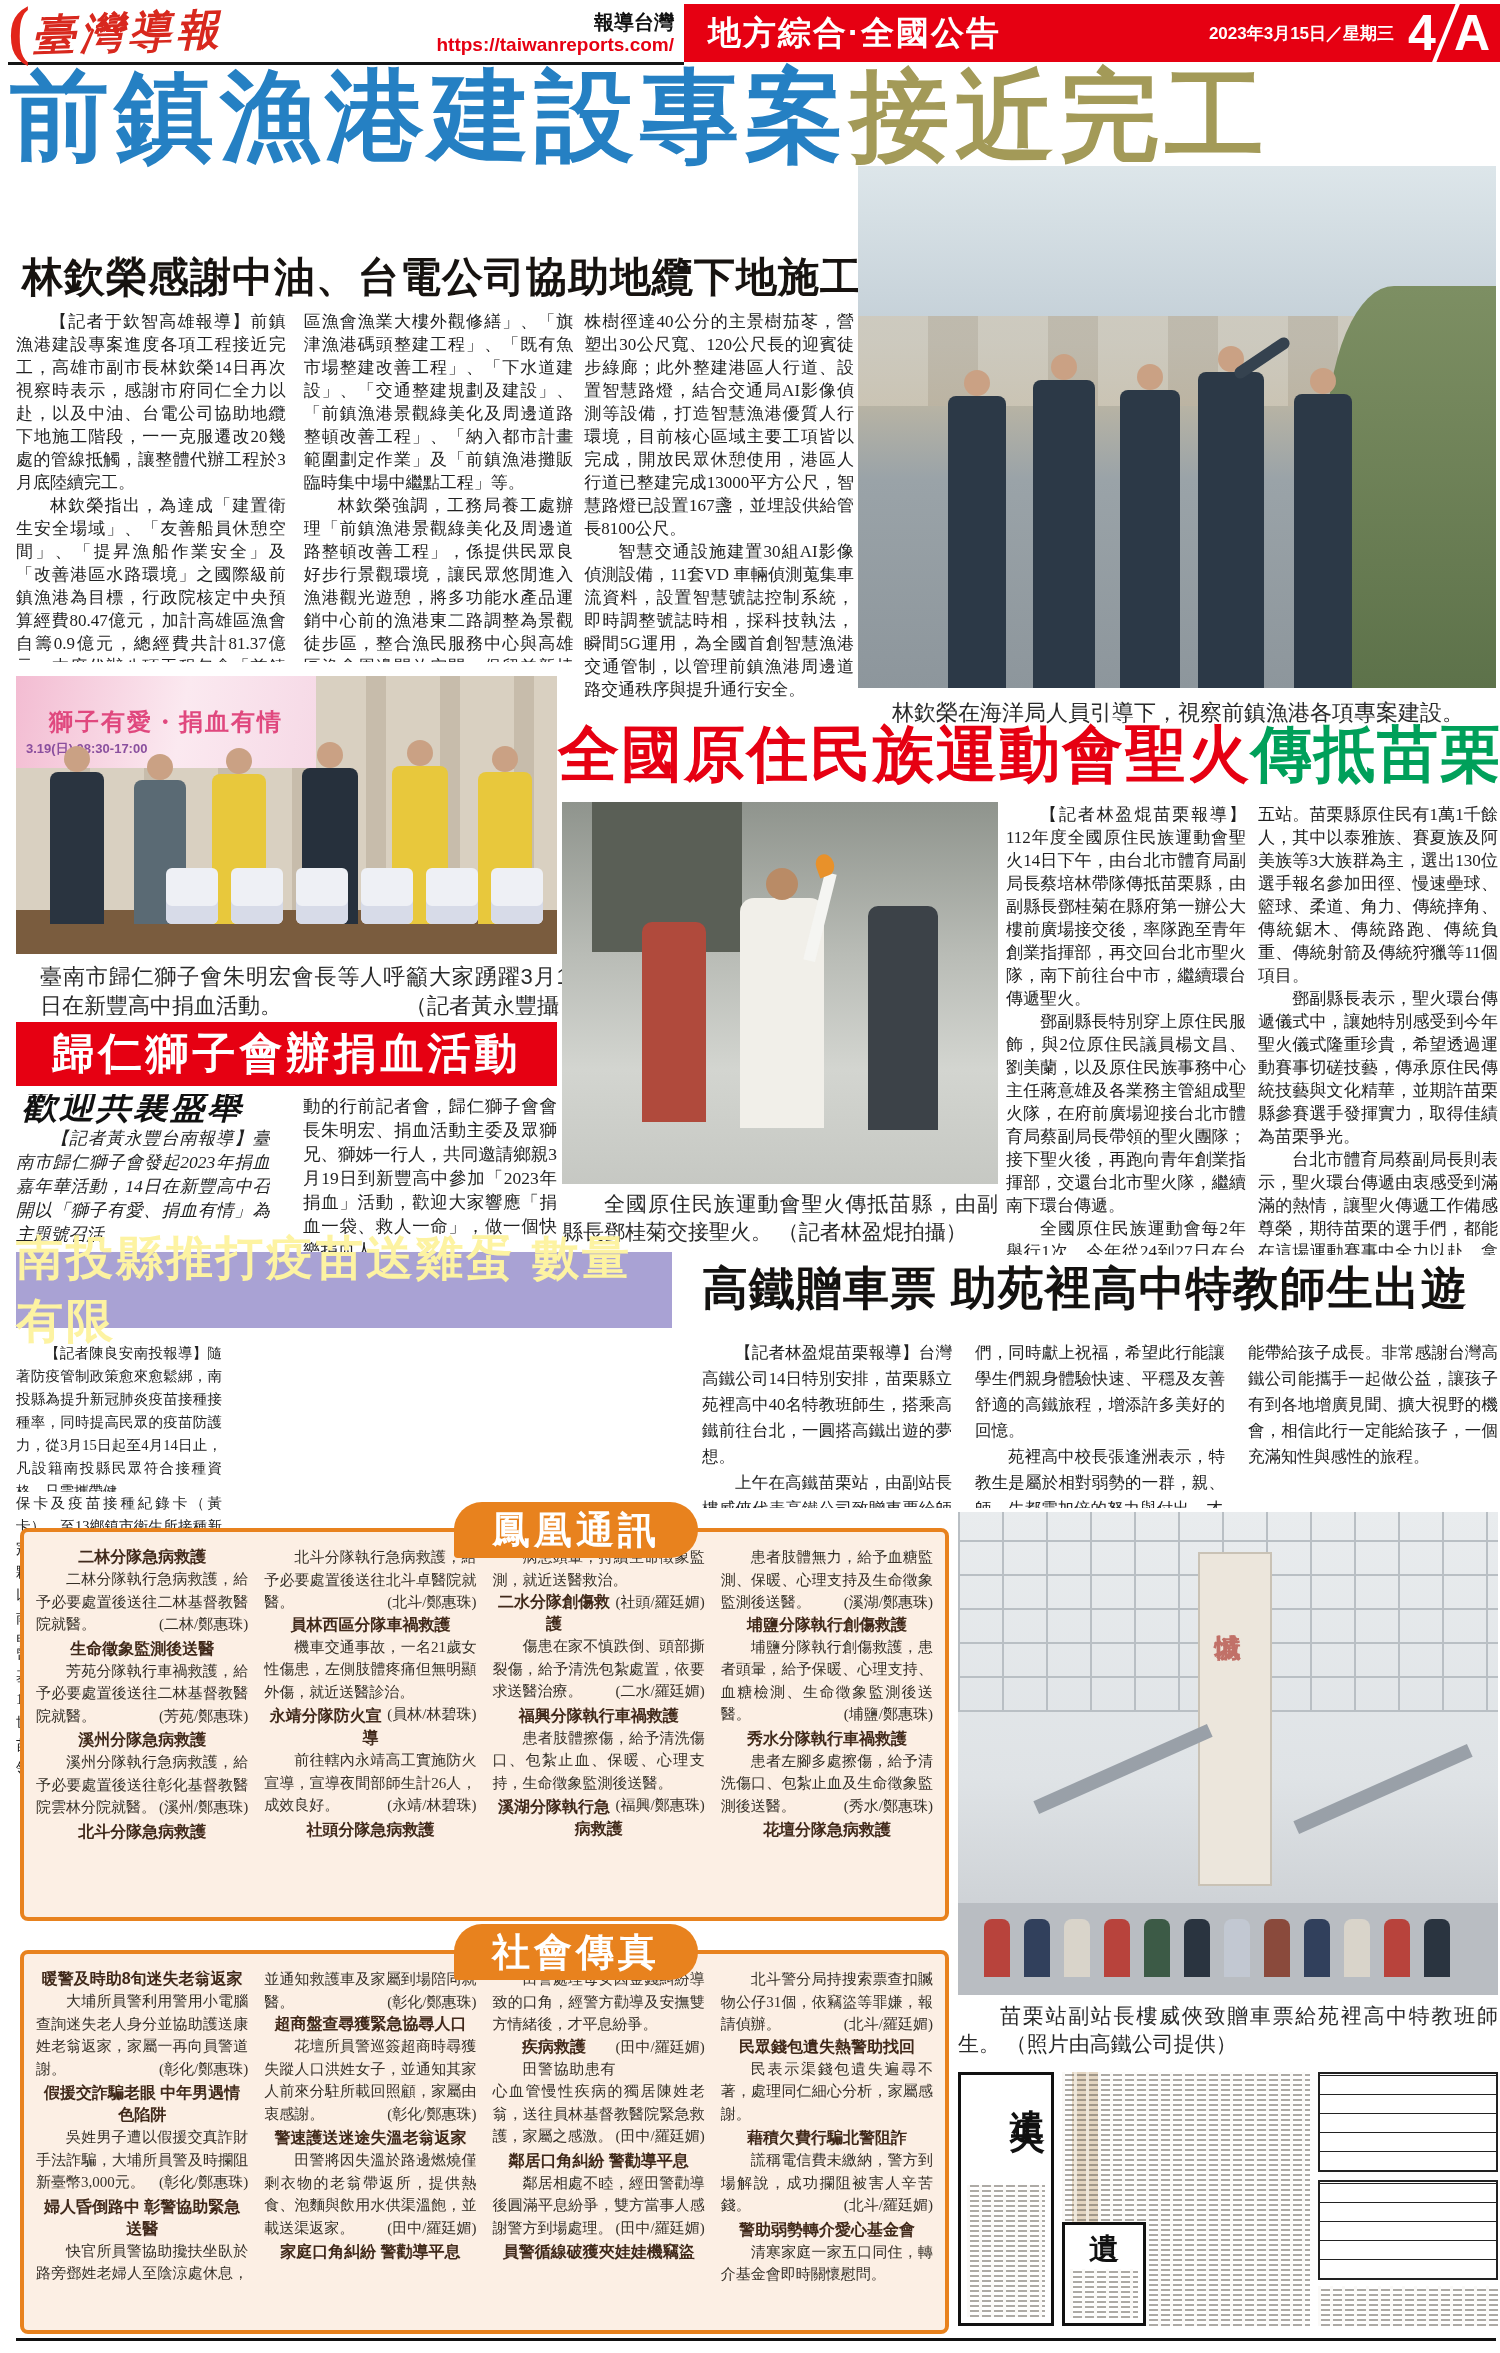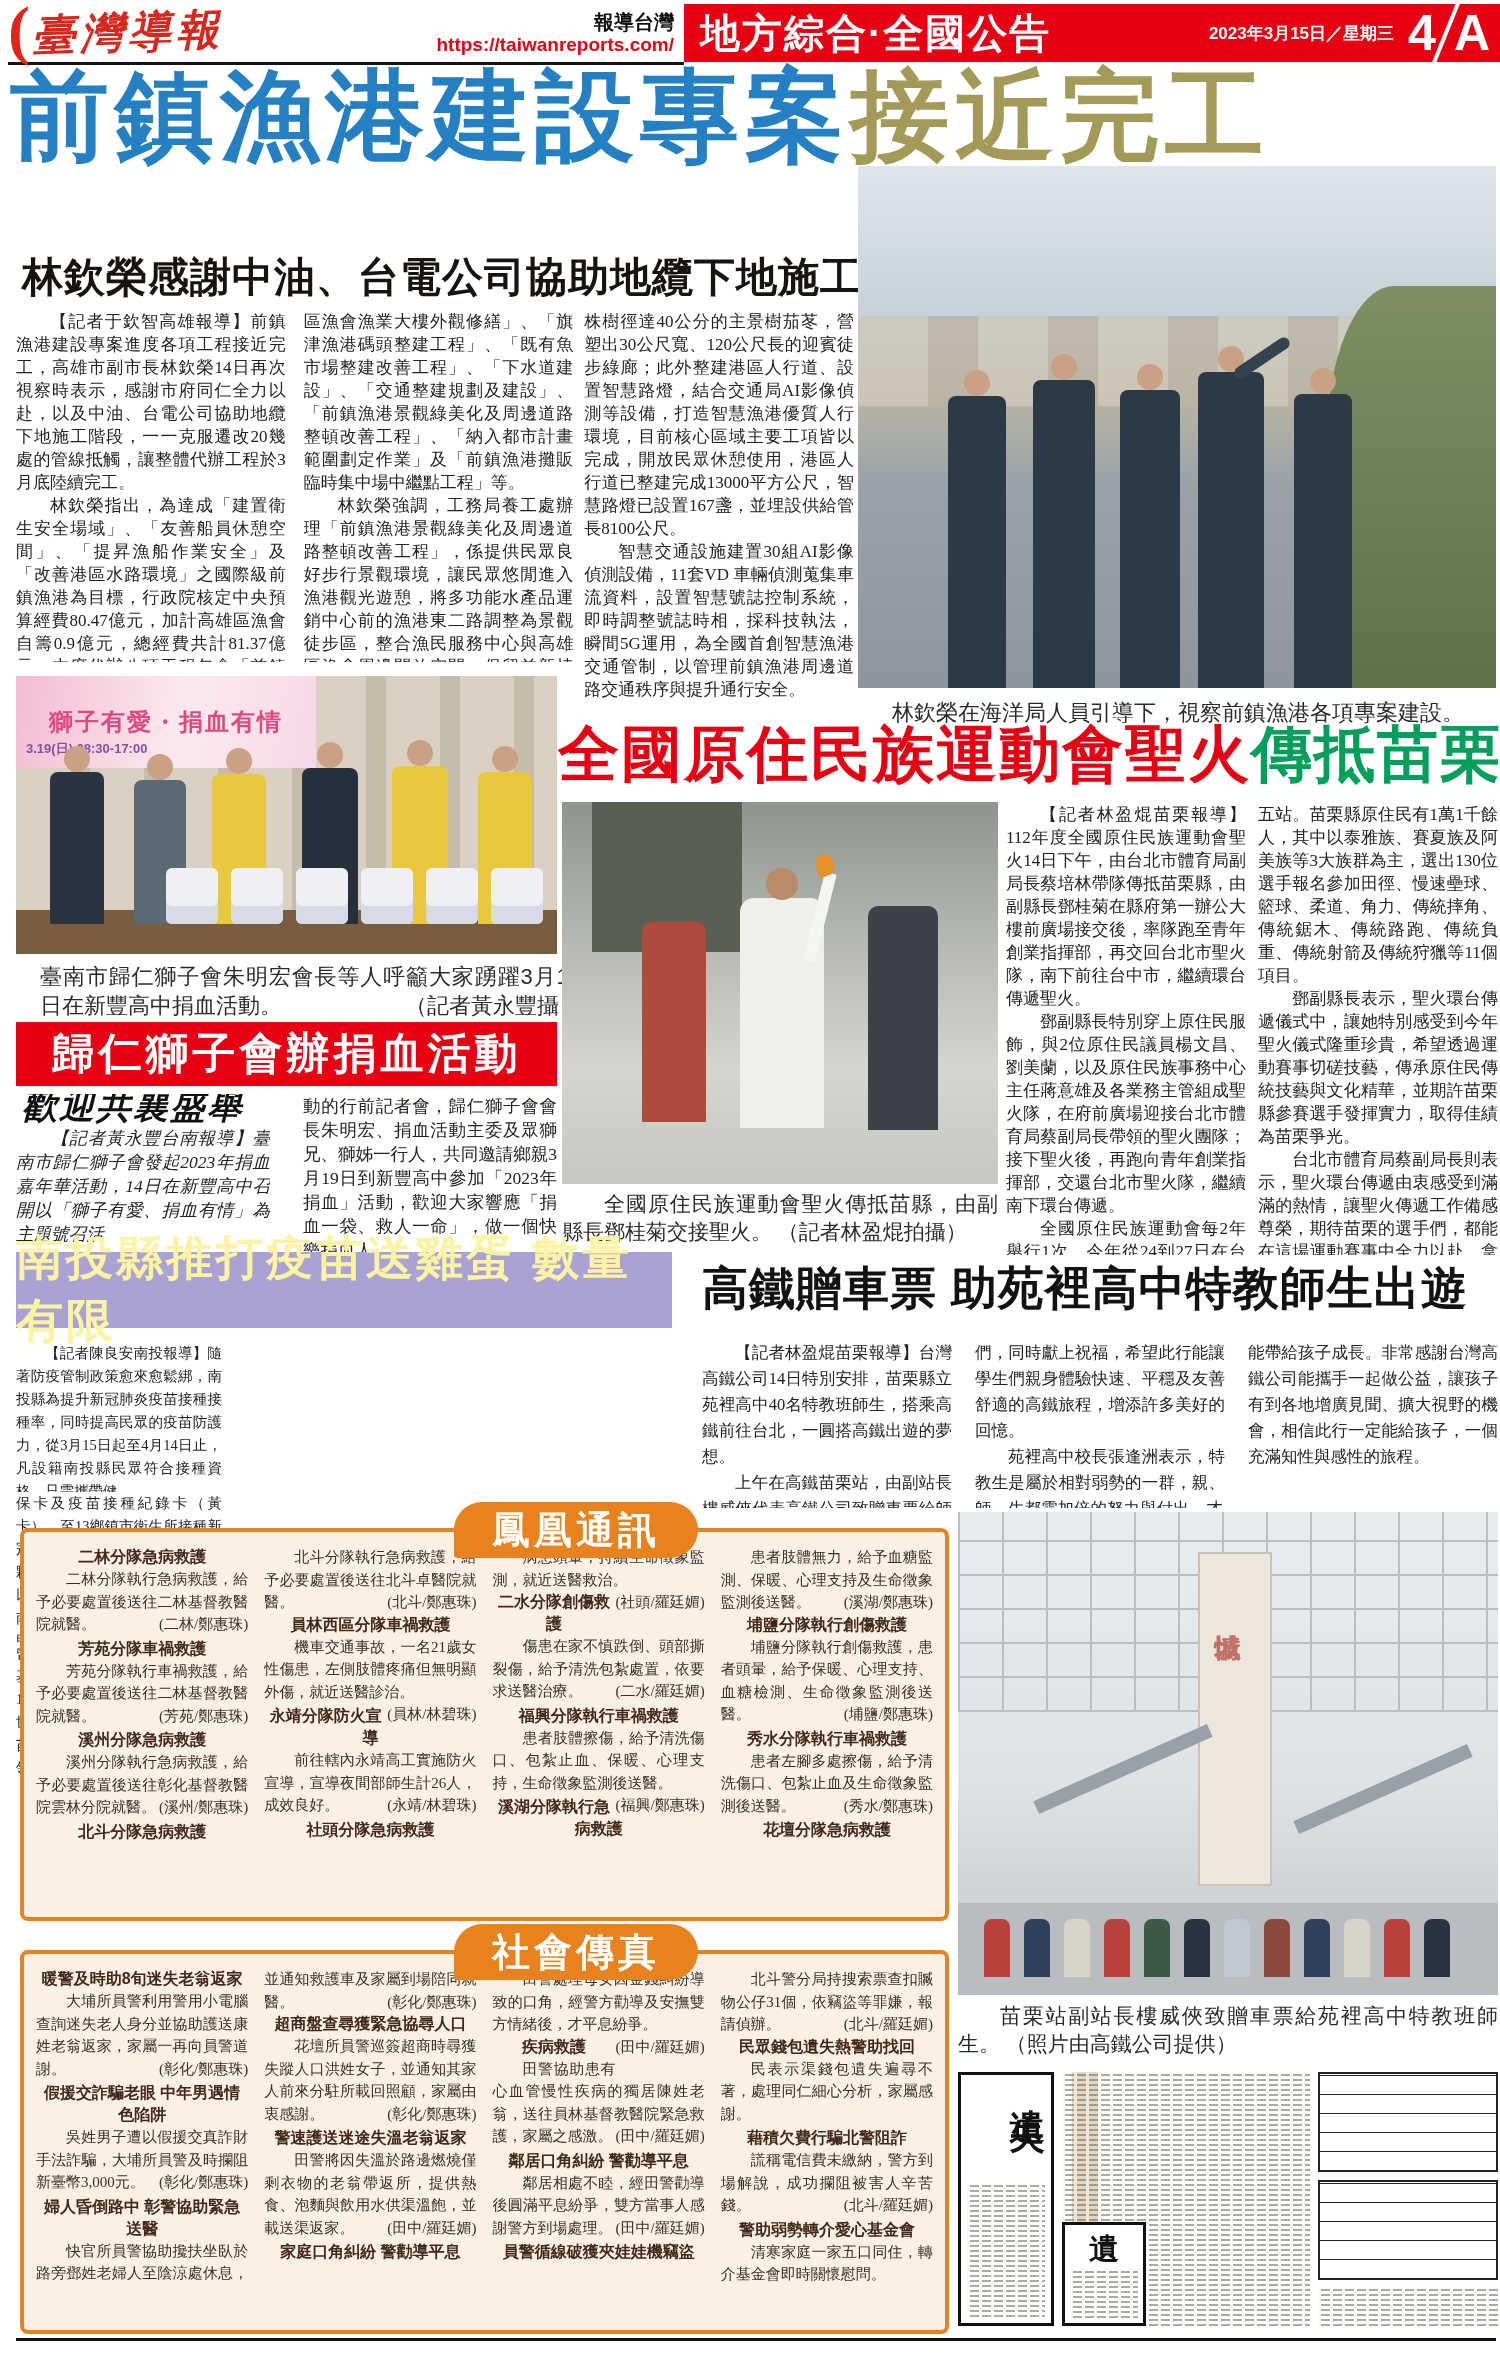--- a/index.html
+++ b/index.html
@@ -12,21 +12,21 @@
   .header-left{left:8px;top:4px;width:676px;height:58px;background:#fff;border-bottom:3px solid #161616;
                display:flex;align-items:center;}
   .logo-bracket{color:#e2251a;font-size:66px;font-weight:900;line-height:58px;margin:-6px 2px 0 0;}
   .logo-text{color:#d8281e;font-size:43px;font-weight:700;font-style:italic;letter-spacing:5px;
              transform:rotate(-2deg);white-space:nowrap;}
   .header-mid{margin-left:auto;text-align:right;padding-right:10px;line-height:1.15;}
   .tagline{font-size:20px;font-weight:900;color:#111;}
   .site-url{font-size:19px;font-weight:800;color:#e60012;text-decoration:none;}
   .header-banner{left:684px;top:4px;width:816px;height:58px;background:#e60012;display:flex;align-items:center;
                  color:#fff;}
-  .section-title{font-size:40px;font-weight:900;letter-spacing:2px;padding-left:16px;white-space:nowrap;}
+  .section-title{font-size:33px;font-weight:900;letter-spacing:2px;padding-left:24px;white-space:nowrap;}
   .banner-date{font-size:17px;font-weight:700;margin-left:auto;white-space:nowrap;}
   .page-num{font-size:50px;font-weight:900;line-height:58px;padding:0 4px 0 14px;}
   .page-slash{width:4px;height:66px;background:#fff;transform:rotate(22deg);margin:0 4px;}
   .page-ed{font-size:50px;font-weight:900;line-height:58px;padding:0 10px 0 2px;}
 
   
   .headline1{left:10px;top:64px;width:1484px;height:104px;font-weight:900;font-size:99px;line-height:104px;
              letter-spacing:6px;white-space:nowrap;}
   .hl-blue{color:#2580c3;}
   .hl-olive{color:#a39a58;}
@@ -299,21 +299,21 @@
   </div>
 
   <div class="abs brief-box box-phoenix">
     <div class="box-tab">鳳凰通訊</div>
     <div class="box-content">
         <div class="brief">
           <div class="brief-title">二林分隊急病救護</div>
           <div class="brief-body">二林分隊執行急病救護，給予必要處置後送往二林基督教醫院就醫。<span class="credit">(二林/鄭惠珠)</span></div>
         </div>
         <div class="brief">
-          <div class="brief-title">芳苑分隊車禍救護</div>
+          <div class="brief-title">生命徵象監測後送醫</div>
           <div class="brief-body">芳苑分隊執行車禍救護，給予必要處置後送往二林基督教醫院就醫。<span class="credit">(芳苑/鄭惠珠)</span></div>
         </div>
         <div class="brief">
           <div class="brief-title">溪州分隊急病救護</div>
           <div class="brief-body">溪州分隊執行急病救護，給予必要處置後送往彰化基督教醫院雲林分院就醫。<span class="credit">(溪州/鄭惠珠)</span></div>
         </div>
         <div class="brief">
           <div class="brief-title">北斗分隊急病救護</div>
           <div class="brief-body">北斗分隊執行急病救護，給予必要處置後送往北斗卓醫院就醫。<span class="credit">(北斗/鄭惠珠)</span></div>
         </div>

